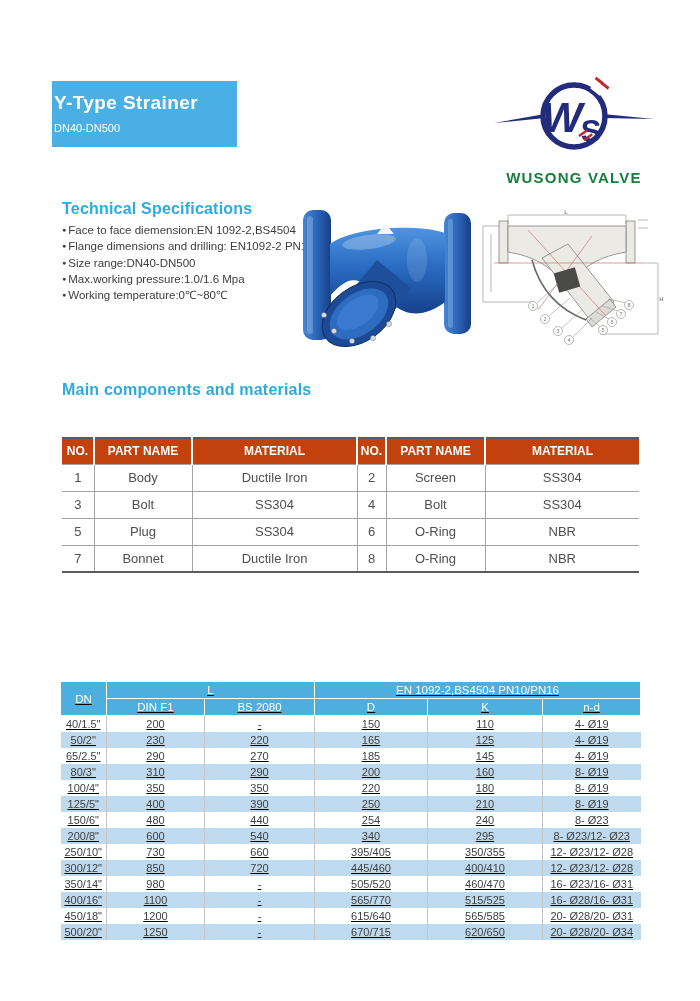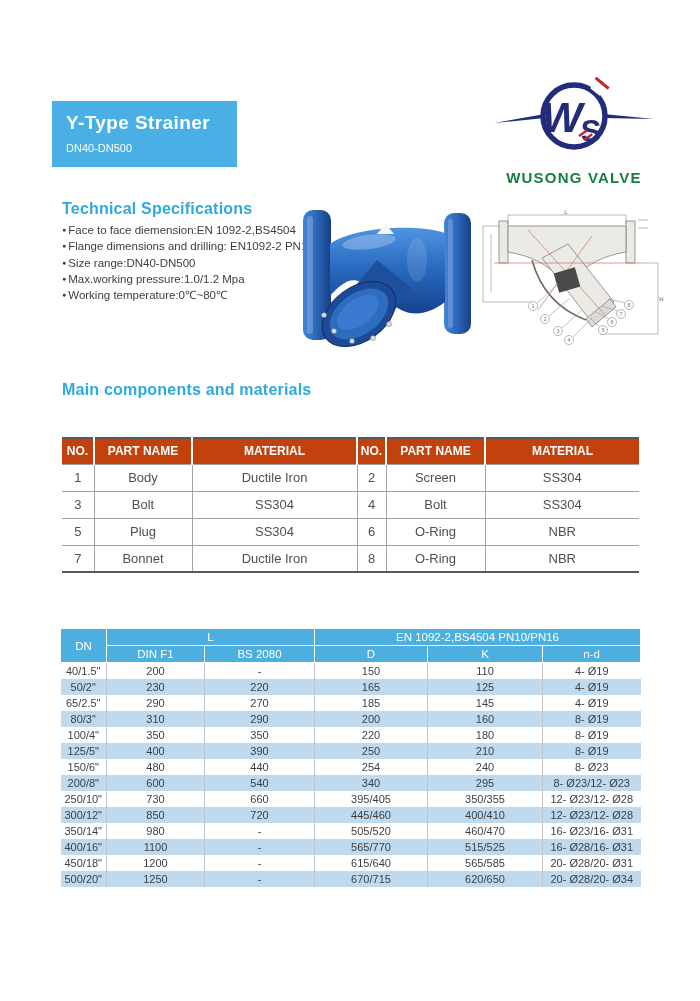--- a/index.html
+++ b/index.html
@@ -5,21 +5,21 @@
   * { margin:0; padding:0; box-sizing:border-box; }
   html,body { background:#ffffff; }
   .page {
     position:relative; width:700px; height:1001px; background:#ffffff;
     font-family:"Liberation Sans", sans-serif; overflow:hidden; margin:0 auto;
   }
 
   
   .header-box {
     position:absolute; left:52px; top:81px; width:185px; height:66px;
-    background:#49AFE4; color:#ffffff; padding:11px 0 0 14px;margin-top:20px;
+    background:#49AFE4; color:#ffffff; padding:11px 0 0 2px;
   }
   .header-title { font-size:19px; font-weight:bold; letter-spacing:.4px; }
   .header-sub   { font-size:11px; margin-top:8px; }
 
   
   .logo { position:absolute; left:492px; top:70px; width:164px; text-align:center; }
   .logo-word { color:#15803d; font-weight:bold; font-size:15px; letter-spacing:1.2px; margin-top:1px; white-space:nowrap; }
 
   
   .section-title { position:absolute; left:62px; color:#2FA9E1; font-size:16px; font-weight:bold; letter-spacing:.2px; }
@@ -46,22 +46,22 @@
   .comp-table th:first-child { border-left:none; }
   .comp-table td {
     font-size:13px; color:#4f4f4f; text-align:center; height:27px;
     border:1px solid #a3a3a3; padding:0;
   }
   .comp-table td:first-child { border-left:none; }
   .comp-table td:last-child  { border-right:none; }
 
   
   .dim-table {
-    position:absolute; left:60px; top:628px; width:580px;
-    border-collapse:collapse; table-layout:fixed;
+    position:absolute; left:60px; top:681px; width:580px;
+    border-collapse:collapse; table-layout:fixed;text-decoration:underline;
   }
   .dim-table th {
     background:#4CAFE0; color:#ffffff; font-size:11.5px; font-weight:normal;
     height:17px; border:1px solid #ffffff; padding:0;
   }
   .dim-table td {
     font-size:11px; color:#3f3f3f; text-align:center; height:16px;
     border-left:1px solid #c4c4c4; padding:0; white-space:nowrap;
   }
   .dim-table td:first-child { border-left:none; }
@@ -95,21 +95,21 @@
       <rect x="91" y="66" width="10" height="2.4" fill="#C1272D" transform="rotate(-35 96 67)"></rect>
     </svg>
     <div class="logo-word">WUSONG VALVE</div>
   </div>
 
   <div class="section-title t-tech">Technical Specifications</div>
   <ul class="spec-list">
       <li>Face to face diemension:EN 1092-2,BS4504</li>
       <li>Flange dimensions and drilling: EN1092-2 PN10/16</li>
       <li>Size range:DN40-DN500</li>
-      <li>Max.working pressure:1.0/1.2 Mpa</li>
+      <li>Max.working pressure:1.0/1.6 Mpa</li>
       <li>Working temperature:0℃~80℃</li>
     </ul>
 
   <div class="photo-wrap">
     <svg width="180" height="153" viewBox="0 0 180 153">
       <defs>
         <linearGradient id="bodyG" x1="0" y1="0" x2="0" y2="1">
           <stop offset="0" stop-color="#4f94e0"></stop>
             <stop offset="0.45" stop-color="#2a6cc2"></stop>
             <stop offset="1" stop-color="#16418c"></stop>

